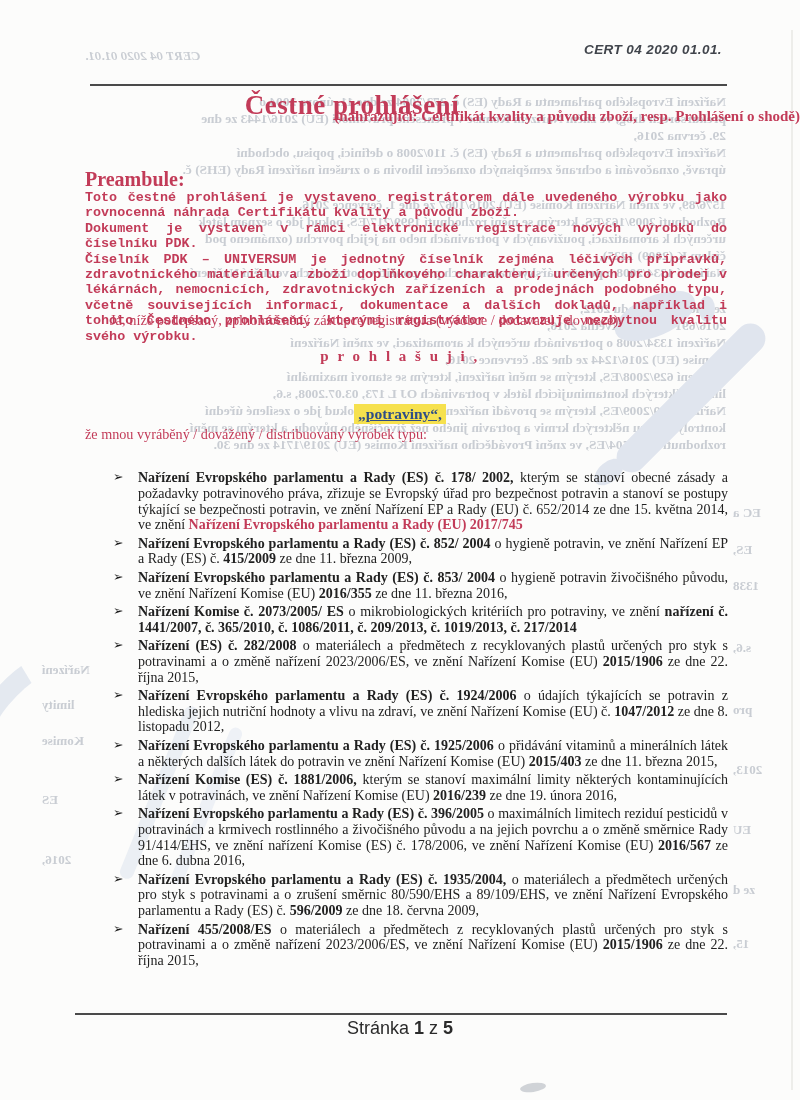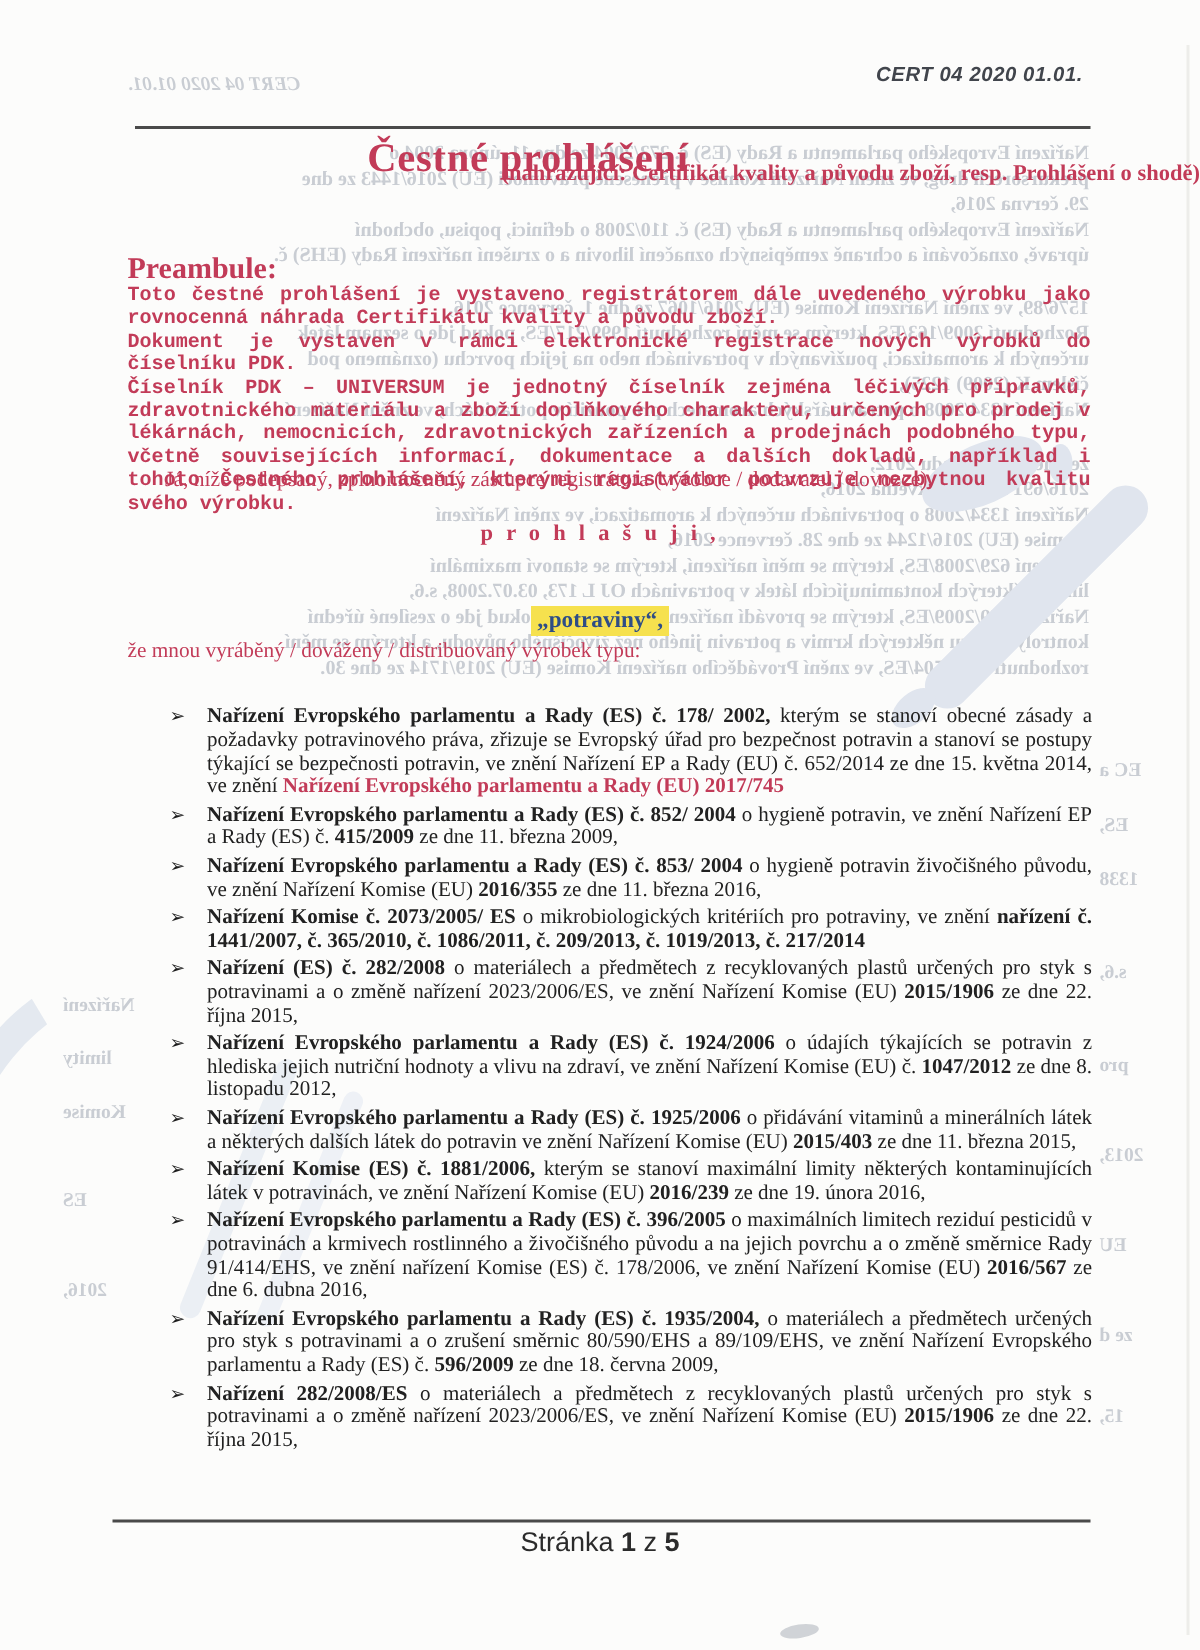--- a/index.html
+++ b/index.html
@@ -71,21 +71,21 @@
     position:absolute;top:348px;left:0;width:800px;text-align:center;
     font-size:15px;font-weight:bold;letter-spacing:2.5px;color:var(--red,#c23b58);
   }
   .prodline{
     position:absolute;top:382px;left:85px;
     font-size:14.2px;color:var(--red,#c23b58);margin-top:44px;
   }
   .prodtype-wrap{position:absolute;top:404px;left:0;width:800px;text-align:center;}
   .prodtype{
     display:inline-block;background:var(--hl,#f6e14e);color:var(--navy,#2e4d86);
-    font-size:15.5px;font-weight:bold;padding:1px 4px;
+    font-size:15.5px;font-weight:bold;text-decoration:underline;padding:1px 4px;
   }
   .reqintro{
     position:absolute;top:440px;left:85px;
     font-size:14.2px;color:#212121;
   }
   .reqs{
     position:absolute;top:470px;left:112px;width:616px;
     font-size:14px;line-height:15.8px;text-align:justify;
   }
   .req{position:relative;padding-left:26px;margin-bottom:2.5px;}
@@ -184,21 +184,21 @@
         <div class="req"><span class="bullet">➢</span><b>Nařízení Evropského parlamentu a Rady (ES) č. 178/ 2002,</b><span> kterým se stanoví obecné zásady a požadavky potravinového práva, zřizuje se Evropský úřad pro bezpečnost potravin a stanoví se postupy týkající se bezpečnosti potravin, ve znění Nařízení EP a Rady (EU) č. 652/2014 ze dne 15. května 2014, ve znění </span><b class="rb">Nařízení Evropského parlamentu a Rady (EU) 2017/745</b></div>
         <div class="req"><span class="bullet">➢</span><b>Nařízení Evropského parlamentu a Rady (ES) č. 852/ 2004</b><span> o hygieně potravin, ve znění Nařízení EP a Rady (ES) č. </span><b>415/2009</b><span> ze dne 11. března 2009,</span></div>
         <div class="req"><span class="bullet">➢</span><b>Nařízení Evropského parlamentu a Rady (ES) č. 853/ 2004</b><span> o hygieně potravin živočišného původu, ve znění Nařízení Komise (EU) </span><b>2016/355</b><span> ze dne 11. března 2016,</span></div>
         <div class="req"><span class="bullet">➢</span><b>Nařízení Komise č. 2073/2005/ ES</b><span> o mikrobiologických kritériích pro potraviny, ve znění </span><b>nařízení č. 1441/2007, č. 365/2010, č. 1086/2011, č. 209/2013, č. 1019/2013, č. 217/2014</b></div>
         <div class="req"><span class="bullet">➢</span><b>Nařízení (ES) č. 282/2008</b><span> o materiálech a předmětech z recyklovaných plastů určených pro styk s potravinami a o změně nařízení 2023/2006/ES, ve znění Nařízení Komise (EU) </span><b>2015/1906</b><span> ze dne 22. října 2015,</span></div>
         <div class="req"><span class="bullet">➢</span><b>Nařízení Evropského parlamentu a Rady (ES) č. 1924/2006</b><span>  o údajích týkajících se potravin z hlediska jejich nutriční hodnoty a vlivu na zdraví, ve znění Nařízení Komise (EU) č. </span><b>1047/2012</b><span> ze dne 8. listopadu 2012,</span></div>
         <div class="req"><span class="bullet">➢</span><b>Nařízení Evropského parlamentu a Rady (ES) č. 1925/2006</b><span>  o přidávání vitaminů a minerálních látek a některých dalších látek do potravin ve znění Nařízení Komise (EU) </span><b>2015/403</b><span> ze dne 11. března 2015,</span></div>
         <div class="req"><span class="bullet">➢</span><b>Nařízení Komise (ES) č. 1881/2006,</b><span> kterým se stanoví maximální limity některých kontaminujících látek v potravinách, ve znění Nařízení Komise (EU) </span><b>2016/239</b><span> ze dne 19. února 2016,</span></div>
         <div class="req"><span class="bullet">➢</span><b>Nařízení Evropského parlamentu a Rady (ES) č. 396/2005</b><span> o maximálních limitech reziduí pesticidů v potravinách a krmivech rostlinného a živočišného původu a na jejich povrchu a o změně směrnice Rady 91/414/EHS, ve znění nařízení Komise (ES) č. 178/2006, ve znění Nařízení Komise (EU) </span><b>2016/567</b><span> ze dne 6. dubna 2016,</span></div>
         <div class="req"><span class="bullet">➢</span><b>Nařízení Evropského parlamentu a Rady (ES) č. 1935/2004,</b><span> o materiálech a předmětech určených pro styk s potravinami a o zrušení směrnic 80/590/EHS a 89/109/EHS, ve znění Nařízení Evropského parlamentu a Rady (ES) č. </span><b>596/2009</b><span> ze dne 18. června 2009,</span></div>
-        <div class="req"><span class="bullet">➢</span><b>Nařízení 282/2008/ES</b><span> o materiálech a předmětech z recyklovaných plastů určených pro styk s potravinami a o změně nařízení 2023/2006/ES, ve znění Nařízení Komise (EU) </span><b>2015/1906</b><span> ze dne 22. října 2015,</span></div>
+        <div class="req"><span class="bullet">➢</span><b>Nařízení 455/2008/ES</b><span> o materiálech a předmětech z recyklovaných plastů určených pro styk s potravinami a o změně nařízení 2023/2006/ES, ve znění Nařízení Komise (EU) </span><b>2015/1906</b><span> ze dne 22. října 2015,</span></div>
       </div>
 
     <div class="hr bottom"></div>
     <div class="pagenum">
       <span>Stránka</span>
       <b>1</b>
       <span>z</span>
       <b>5</b>
     </div>
   </div>

